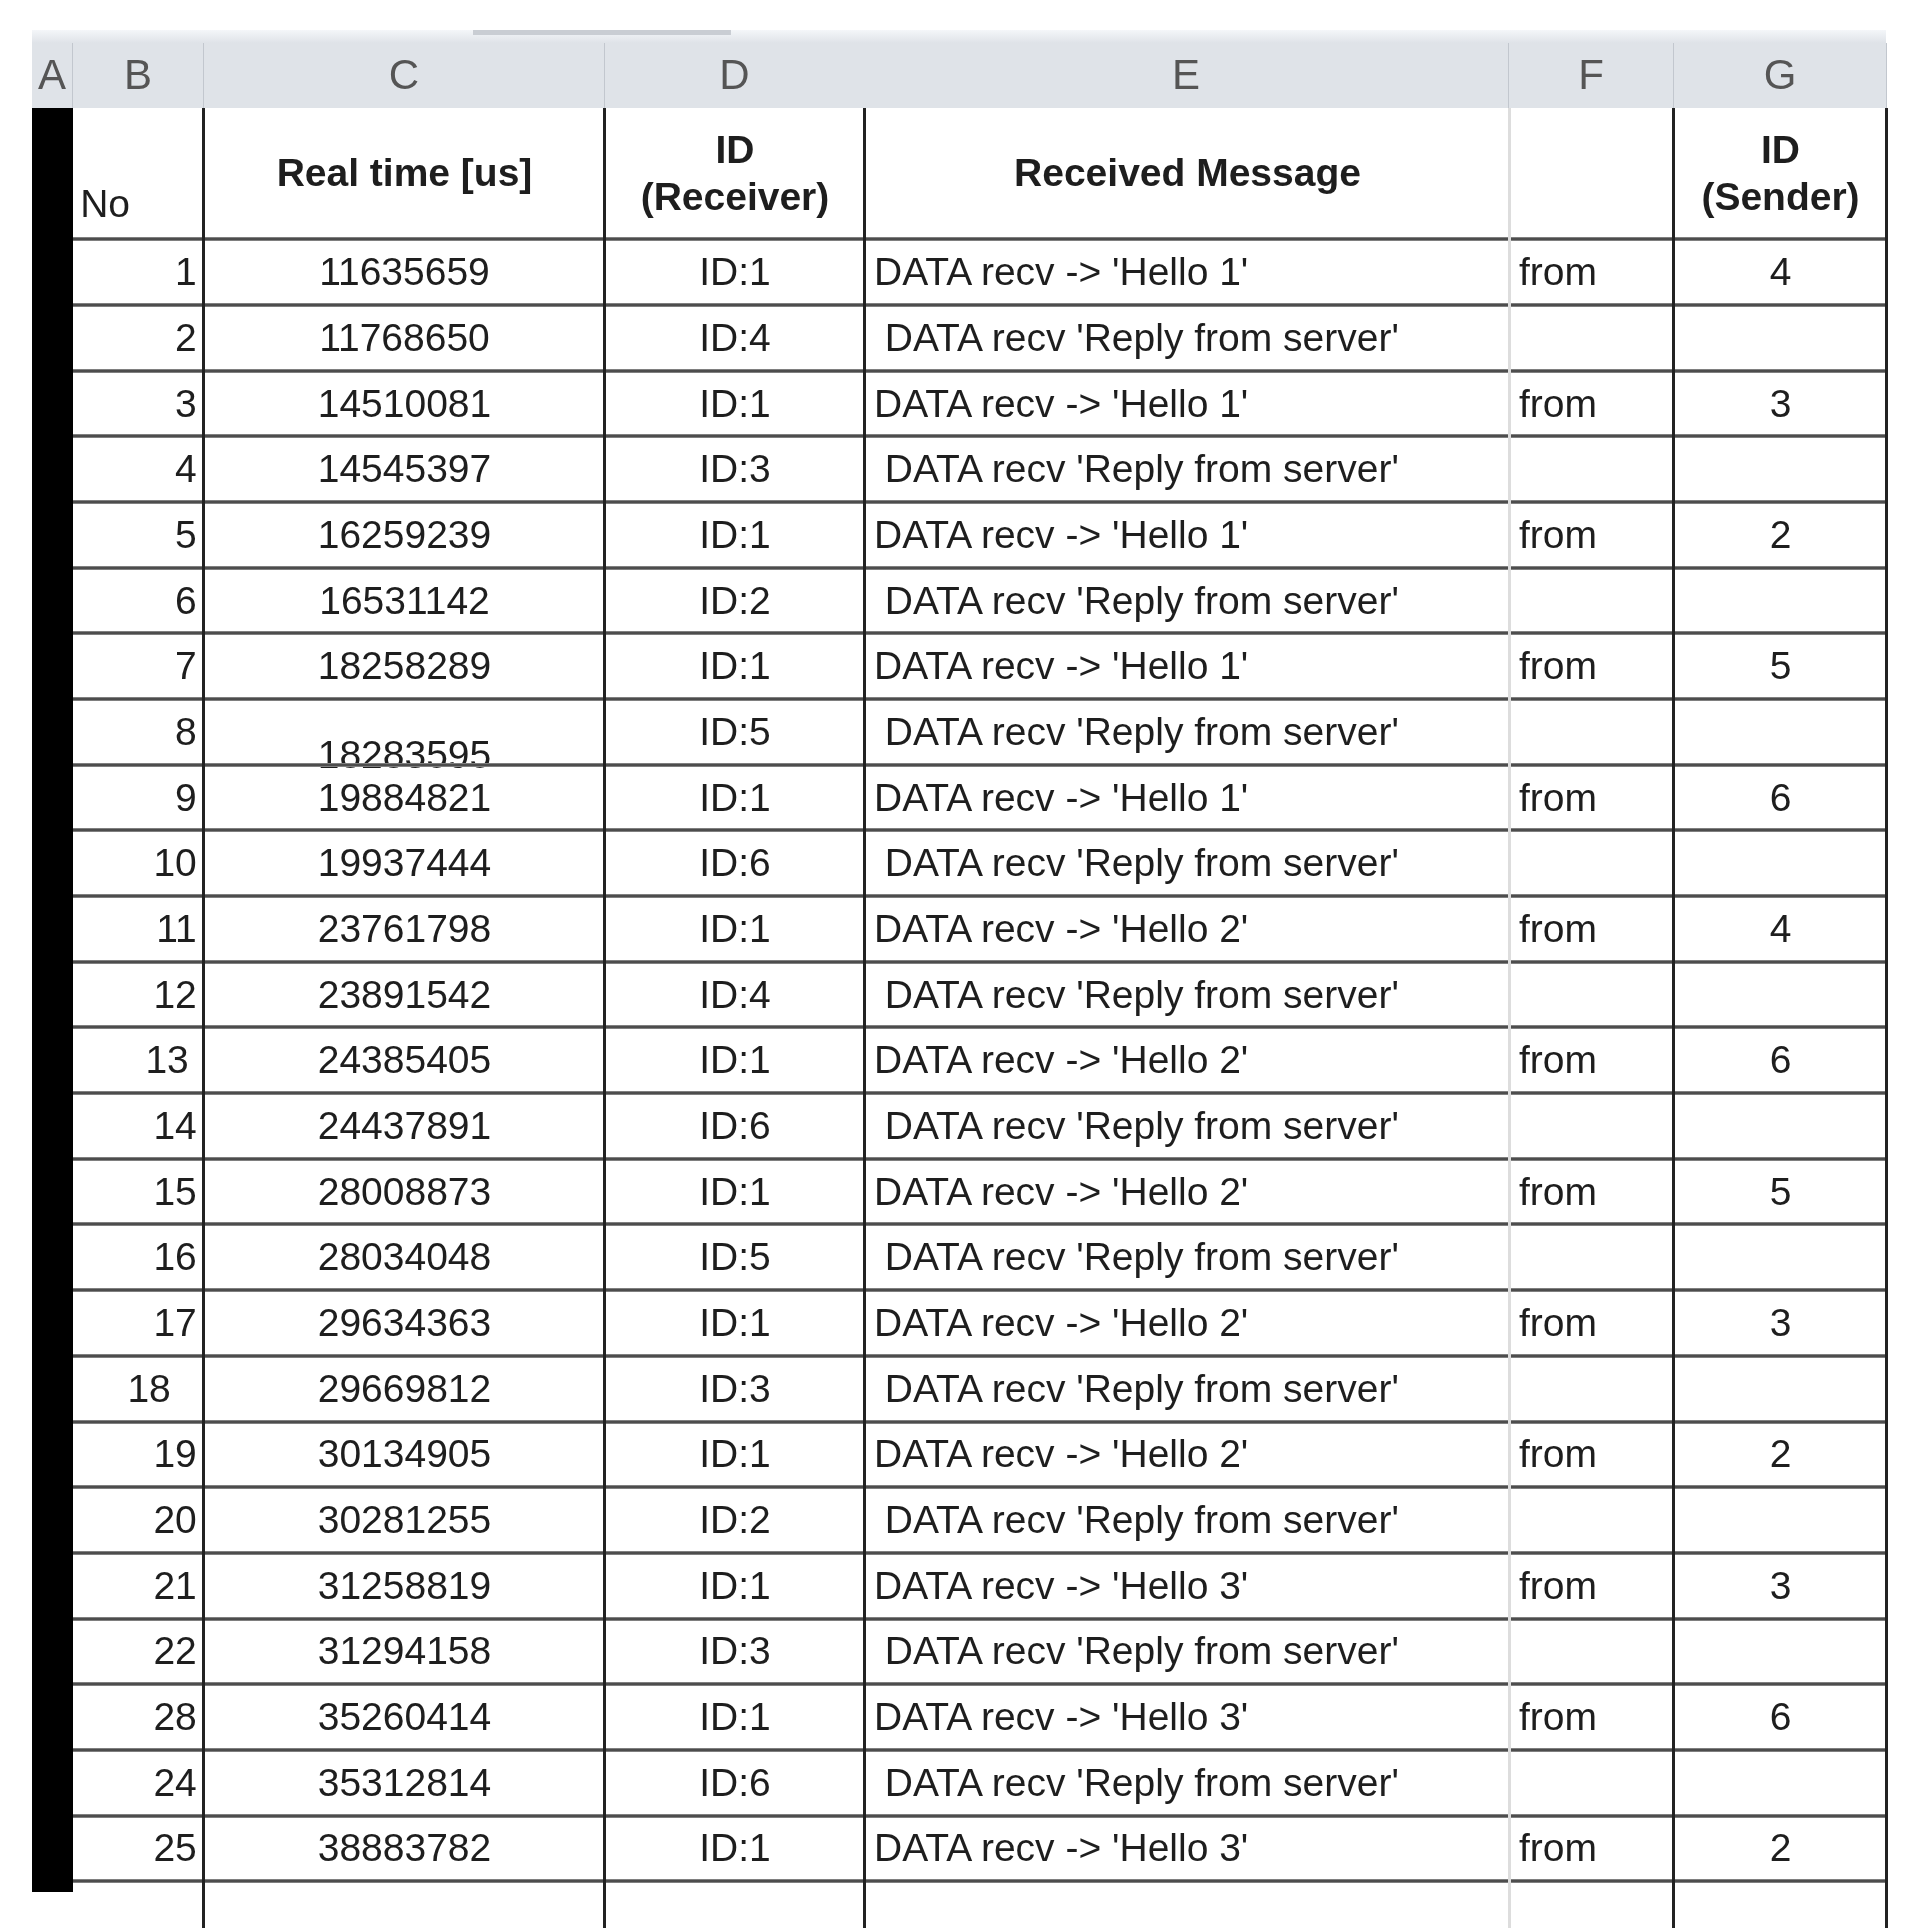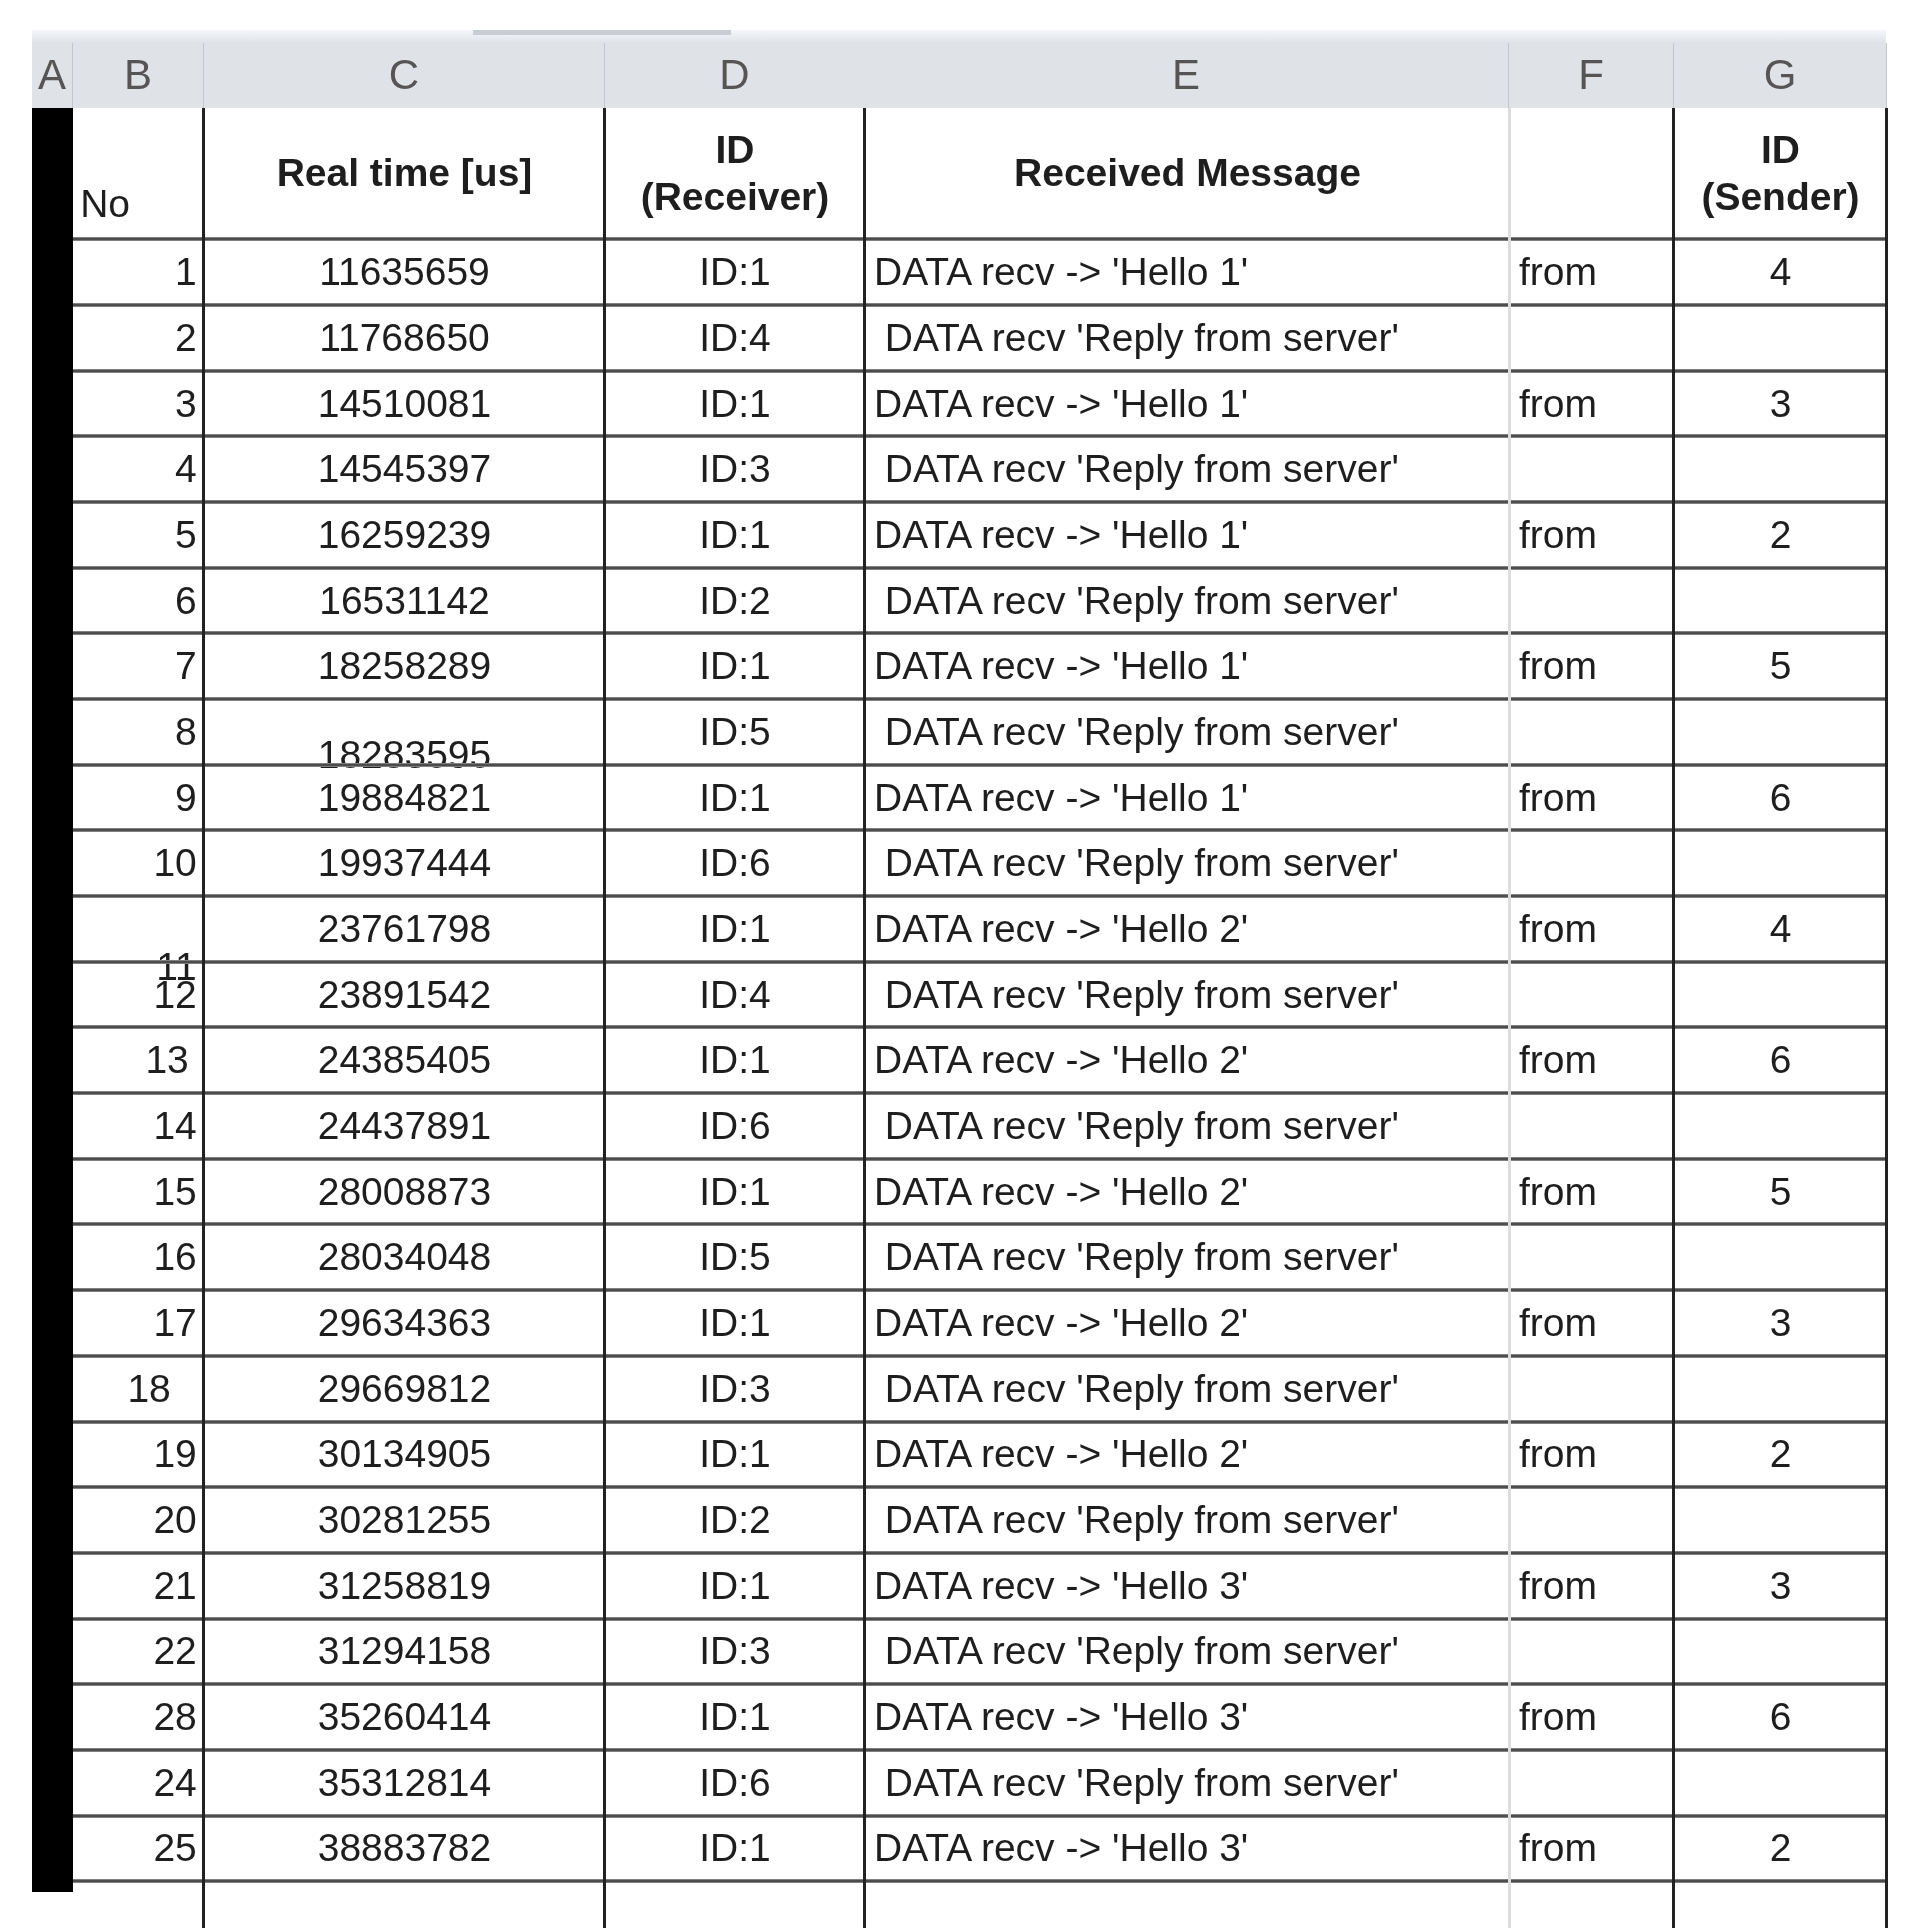--- a/index.html
+++ b/index.html
@@ -130,21 +130,21 @@
       </div>
       <div>
         <div class="cell num" style="left: 0px; top: 722px; width: 131px; height: 66px;">10</div>
         <div class="cell ctr" style="left: 131px; top: 722px; width: 401px; height: 66px;">19937444</div>
         <div class="cell ctr" style="left: 532px; top: 722px; width: 260px; height: 66px;">ID:6</div>
         <div class="cell lft" style="left: 792px; top: 722px; width: 645px; height: 66px; white-space: pre;"> DATA recv 'Reply from server'</div>
         <div class="cell lft" style="left: 1437px; top: 722px; width: 165px; height: 66px;"></div>
         <div class="cell ctr" style="left: 1601px; top: 722px; width: 213px; height: 66px;"></div>
       </div>
       <div>
-        <div class="cell num" style="left: 0px; top: 826px; width: 131px; height: 66px;">11</div>
+        <div class="cell num" style="left: 0px; top: 788px; width: 131px; height: 66px;">11</div>
         <div class="cell ctr" style="left: 131px; top: 788px; width: 401px; height: 66px;">23761798</div>
         <div class="cell ctr" style="left: 532px; top: 788px; width: 260px; height: 66px;">ID:1</div>
         <div class="cell lft" style="left: 792px; top: 788px; width: 645px; height: 66px; white-space: pre;">DATA recv -&gt; 'Hello 2'</div>
         <div class="cell lft" style="left: 1437px; top: 788px; width: 165px; height: 66px;">from</div>
         <div class="cell ctr" style="left: 1601px; top: 788px; width: 213px; height: 66px;">4</div>
       </div>
       <div>
         <div class="cell num" style="left: 0px; top: 854px; width: 131px; height: 66px;">12</div>
         <div class="cell ctr" style="left: 131px; top: 854px; width: 401px; height: 66px;">23891542</div>
         <div class="cell ctr" style="left: 532px; top: 854px; width: 260px; height: 66px;">ID:4</div>

